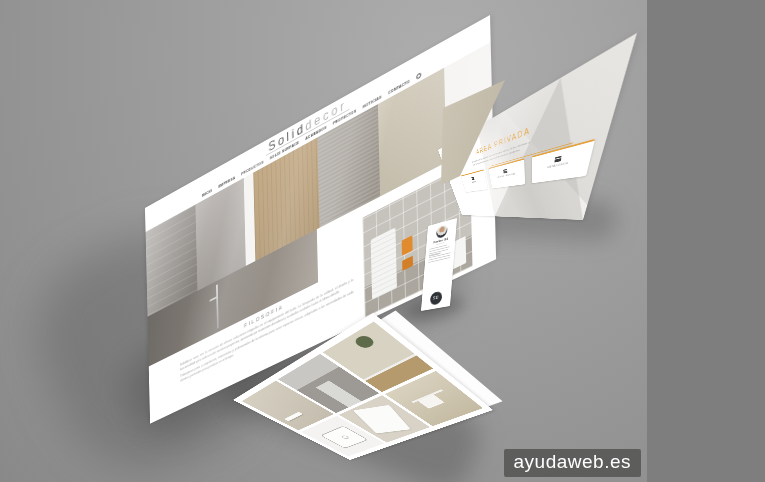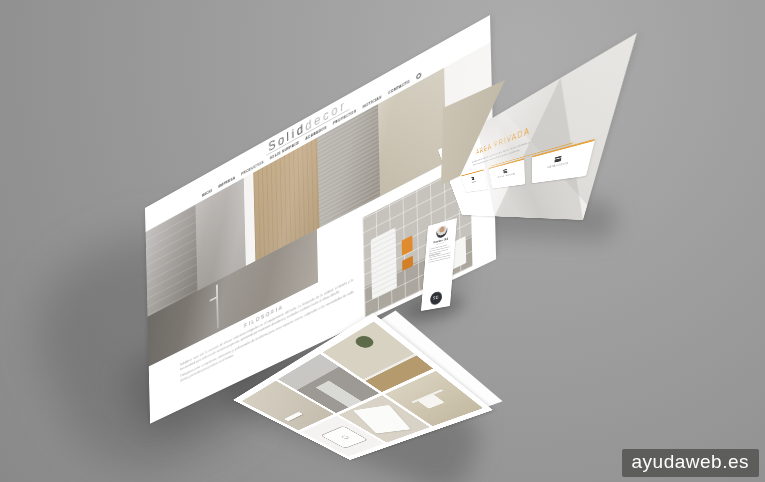--- a/index.html
+++ b/index.html
@@ -1,16 +1,16 @@
 <!DOCTYPE html>
 <html><head>
 <meta charset="utf-8">
 <style>
   html,body{margin:0;padding:0;background:#7e7e7e;}
-  .stage{position:relative;width:765px;height:482px;overflow:hidden;
+  .stage{position:relative;width:647px;height:482px;overflow:hidden;
     font-family:"Liberation Sans",sans-serif;
     background:radial-gradient(circle at 68% 12%, #adadad 0%, #a0a0a0 35%, #959595 65%, #898989 100%);}
   
   .sh{position:absolute;pointer-events:none;}
   .sh-ambient{left:46px;top:238px;width:210px;height:225px;background:rgba(70,70,70,.30);
     filter:blur(22px);transform:rotate(-24deg);border-radius:40%;}
   .sh-main{left:118px;top:293px;width:350px;height:80px;background:rgba(60,60,60,.32);
     filter:blur(16px);transform:rotate(-25deg);border-radius:30px;}
   .sh-screen2{left:452px;top:198px;width:165px;height:40px;background:rgba(60,60,60,.28);
     filter:blur(11px);transform:rotate(2deg);border-radius:20px;}

